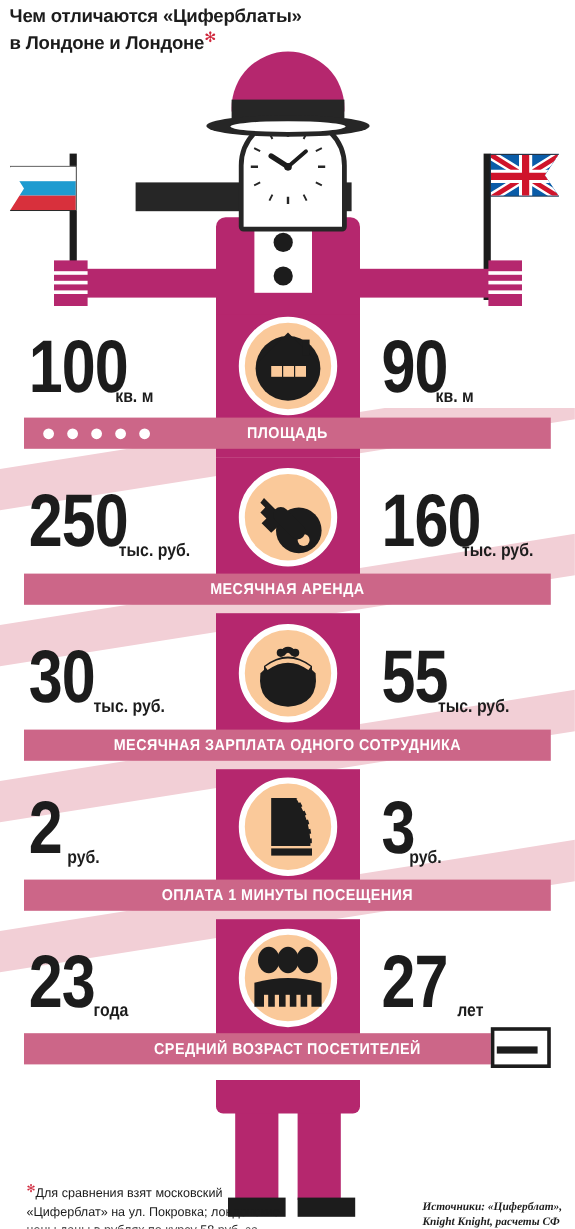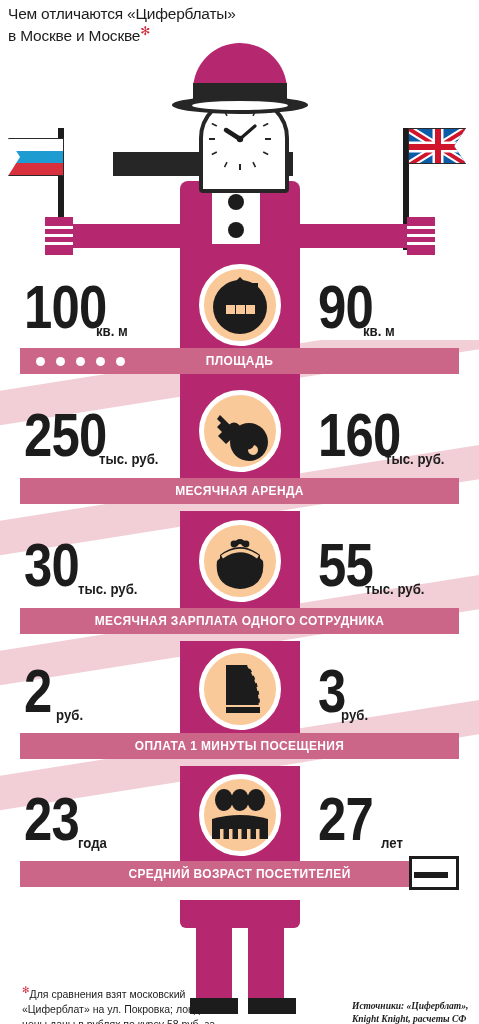--- a/index.html
+++ b/index.html
@@ -12,21 +12,21 @@
   .stripes{position:absolute;left:0;top:340px;width:479px;height:560px;overflow:hidden;z-index:0;}
   .stripe{position:absolute;background:#f2cfd6;height:34px;width:700px;left:-120px;
           transform:rotate(-9deg);transform-origin:left center;}
   .stripe.s1{top:70px;}
   .stripe.s2{top:200px;}
   .stripe.s3{top:330px;}
   .stripe.s4{top:455px;}
 
   
   .title{position:absolute;left:8px;top:4px;z-index:40;
-         font-size:15.5px;font-weight:normal;color:#1c1c1c;line-height:1.28;letter-spacing:-0.2px;}
+         font-size:15.5px;font-weight:bold;color:#1c1c1c;line-height:1.28;letter-spacing:-0.2px;}
   .title .ast{color:#d0273c;font-size:12px;vertical-align:super;}
 
   
   .hat-crown{position:absolute;left:193px;top:43px;width:94px;height:50px;
              background:#b5276e;border-radius:47px 47px 0 0;z-index:22;}
   .hat-band{position:absolute;left:193px;top:83px;width:94px;height:16px;background:#262626;z-index:23;}
   .hat-brim{position:absolute;left:172px;top:96px;width:136px;height:18px;background:#262626;
             border-radius:50%/50%;z-index:24;}
   .hat-brim-in{position:absolute;left:192px;top:101px;width:96px;height:9px;background:#fff;
                border-radius:50%/50%;z-index:25;}
@@ -116,21 +116,21 @@
 
   <div class="stripes">
     <div class="stripe s1"></div>
     <div class="stripe s2"></div>
     <div class="stripe s3"></div>
     <div class="stripe s4"></div>
   </div>
 
   <div class="title">
     <span>Чем отличаются «Циферблаты»</span><br>
-    <span>в Москве и Москве</span><span class="ast">✻</span>
+    <span>в Лондоне и Лондоне</span><span class="ast">✻</span>
   </div>
 
   <div class="pole pole-l"></div>
   <div class="flag flag-l">
     <div class="ru-w"></div>
     <div class="ru-b"></div>
     <div class="ru-r"></div>
   </div>
   <div class="pole pole-r"></div>
   <div class="flag flag-r">

